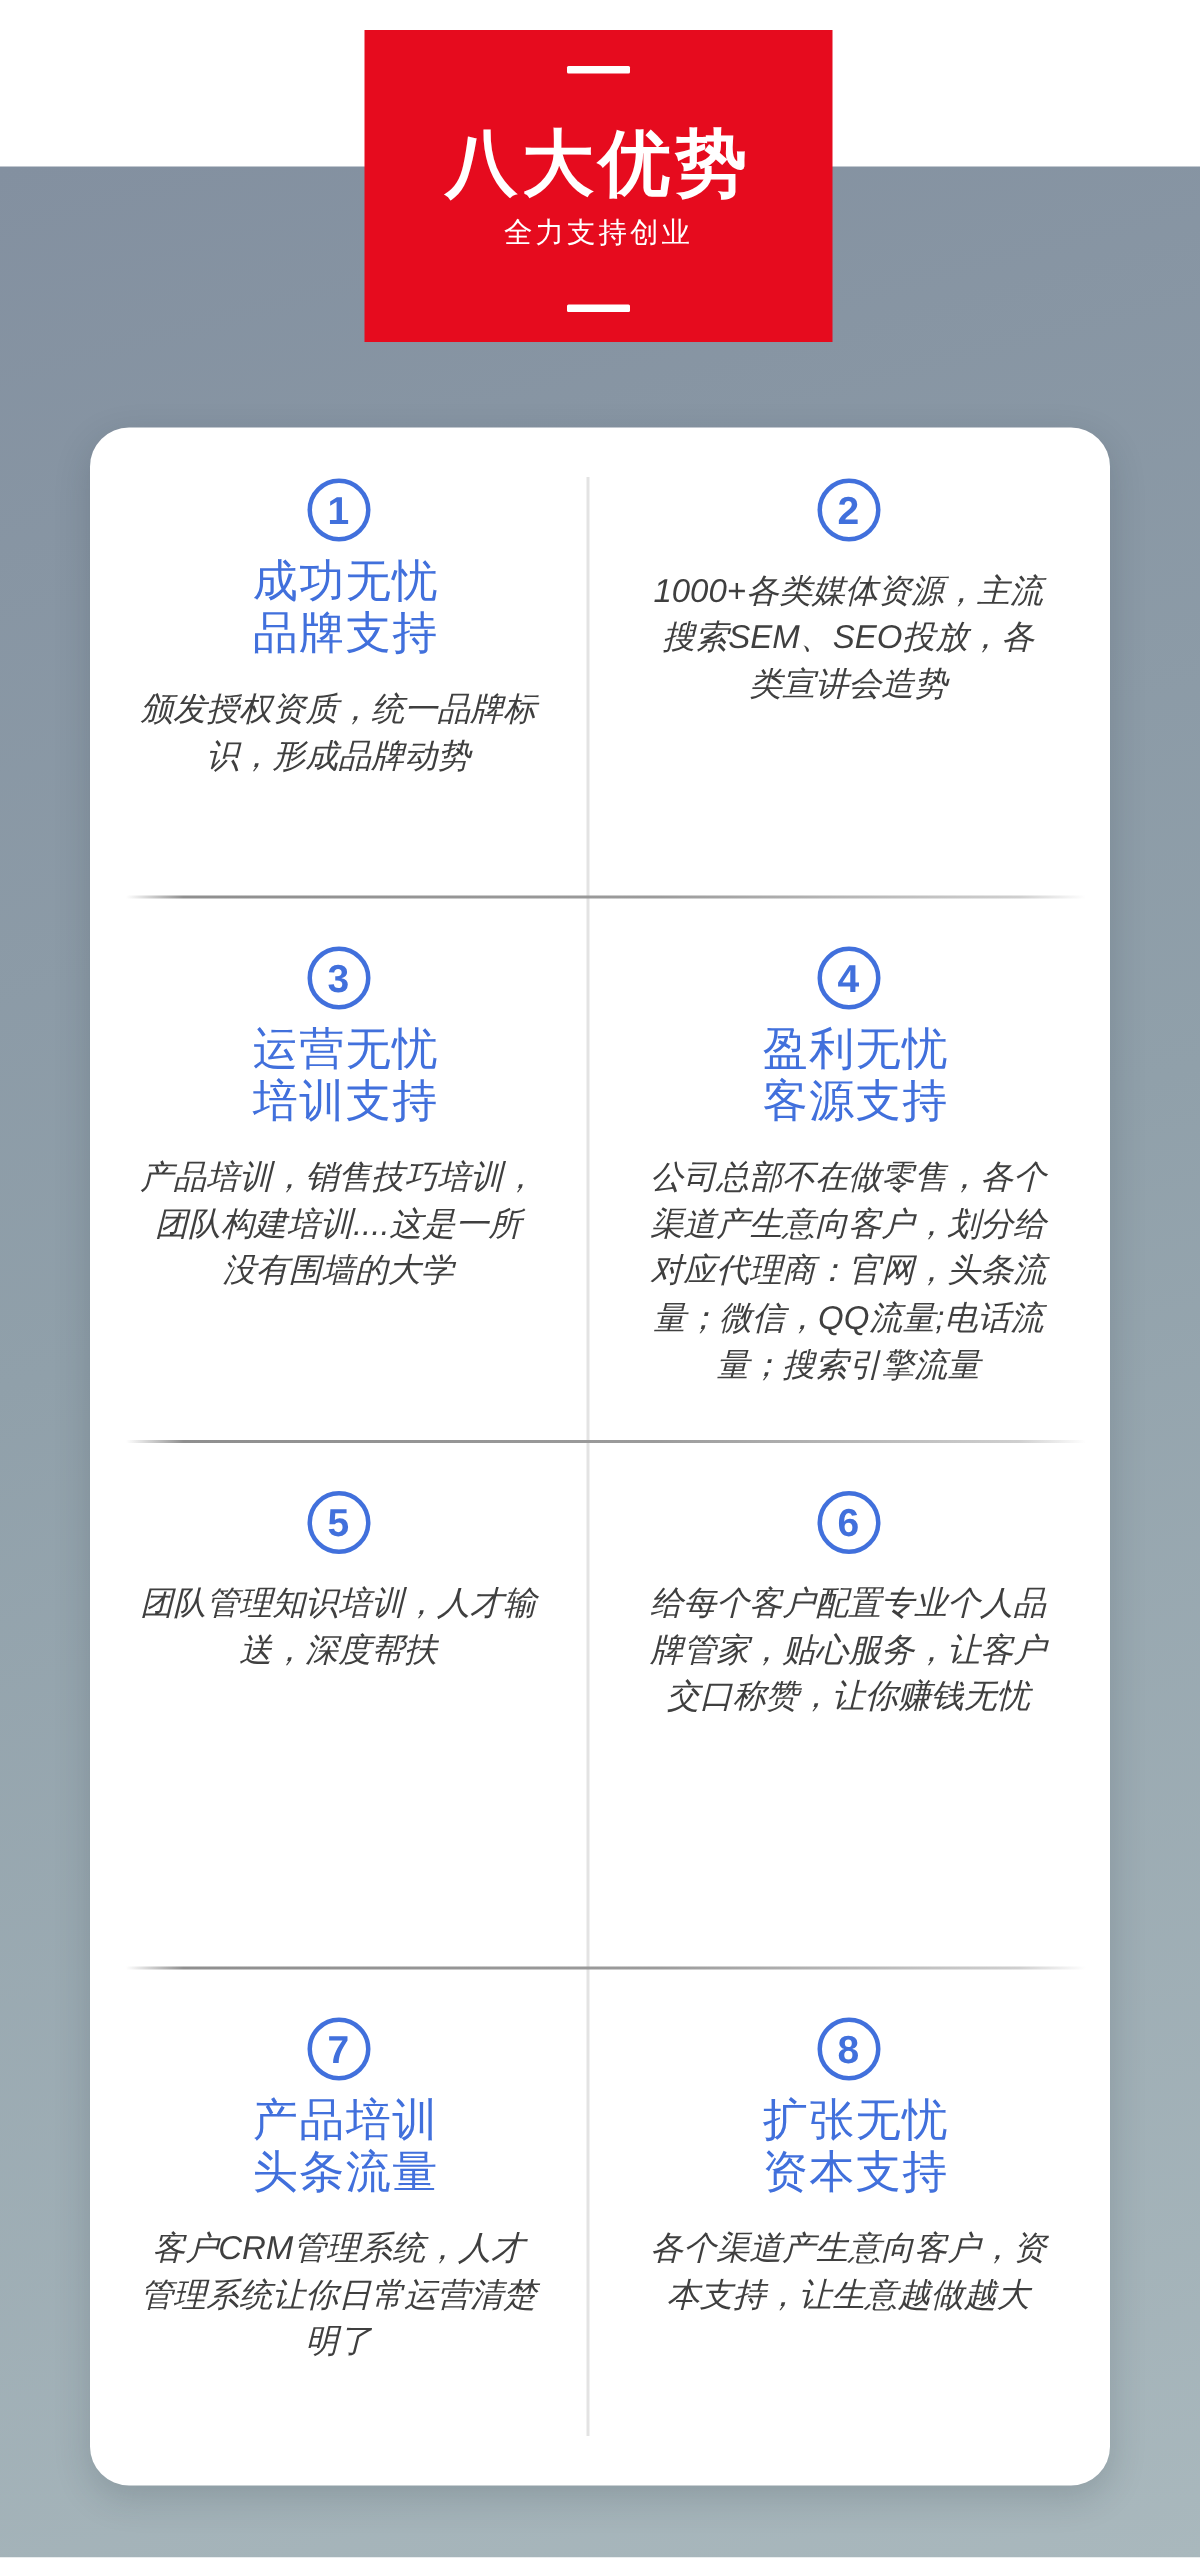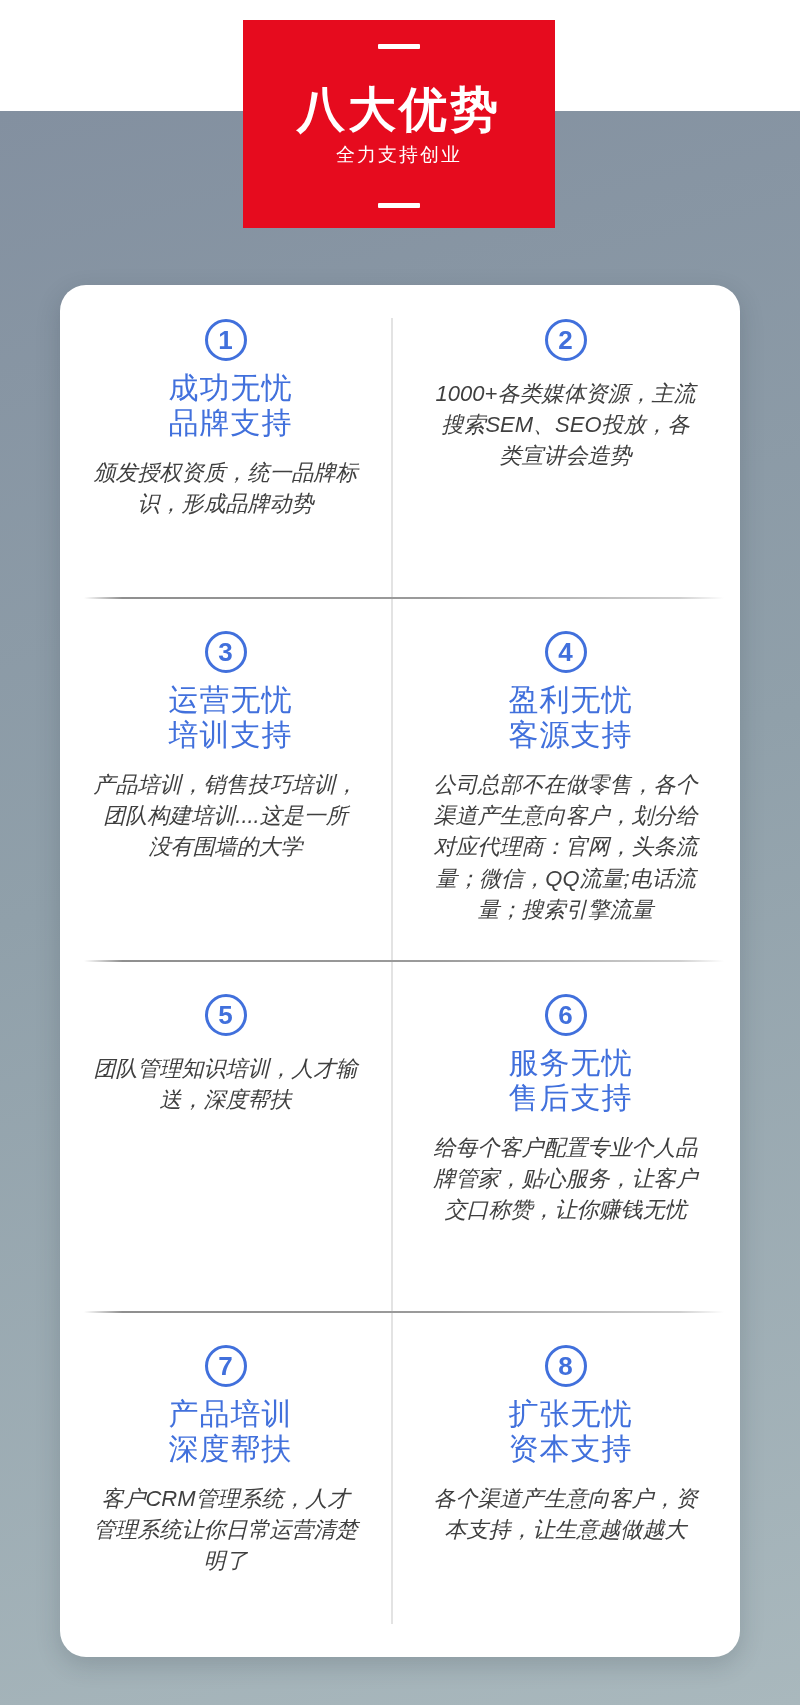--- a/index.html
+++ b/index.html
@@ -180,36 +180,32 @@
         <div class="section left">
           <div class="num-circle">
             <span>5</span>
           </div>
           <p class="sec-body">团队管理知识培训，人才输送，深度帮扶</p>
         </div>
         <div class="section right">
           <div class="num-circle">
             <span>6</span>
           </div>
-          <div class="sec-title">
-            <div>服务无忧</div>
-            <div>售后支持</div>
-          </div>
           <p class="sec-body">给每个客户配置专业个人品牌管家，贴心服务，让客户交口称赞，让你赚钱无忧</p>
         </div>
       </div>
 
       <div class="row r4">
         <div class="section left">
           <div class="num-circle">
             <span>7</span>
           </div>
           <div class="sec-title">
             <div>产品培训</div>
-            <div>深度帮扶</div>
+            <div>头条流量</div>
           </div>
           <p class="sec-body">客户CRM管理系统，人才管理系统让你日常运营清楚明了</p>
         </div>
         <div class="section right">
           <div class="num-circle">
             <span>8</span>
           </div>
           <div class="sec-title">
             <div>扩张无忧</div>
             <div>资本支持</div>

